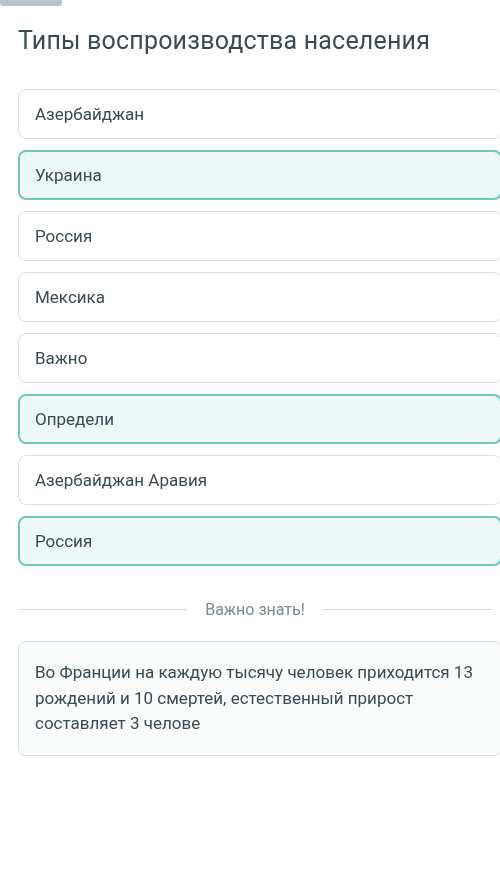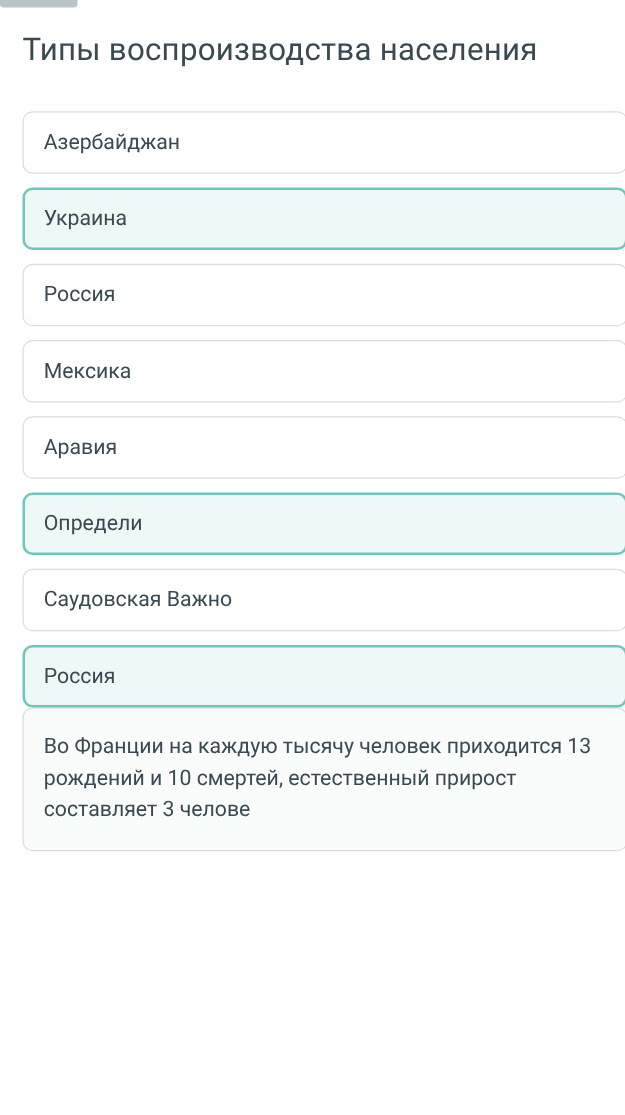--- a/index.html
+++ b/index.html
@@ -106,31 +106,36 @@
     <div class="option selected">
       <span>Украина</span>
     </div>
     <div class="option">
       <span>Россия</span>
     </div>
     <div class="option">
       <span>Мексика</span>
     </div>
     <div class="option">
-      <span>Аравия</span>
+      <span>Важно</span>
     </div>
     <div class="option selected">
       <span>Определи</span>
     </div>
     <div class="option">
-      <span>Саудовская Важно</span>
+      <span>Азербайджан Аравия</span>
     </div>
     <div class="option selected">
       <span>Россия</span>
     </div>
   </div>
 
+  <div class="divider-wrap">
+    <div class="divider-line"></div>
+    <div class="divider-label">Важно знать!</div>
+    <div class="divider-line"></div>
+  </div>
 
   <div class="info-box">
     <span>Во Франции на каждую тысячу человек приходится 13 рождений и 10 смертей, естественный прирост составляет 3 челове</span>
   </div>
 
 </div>
 
 </body></html>

